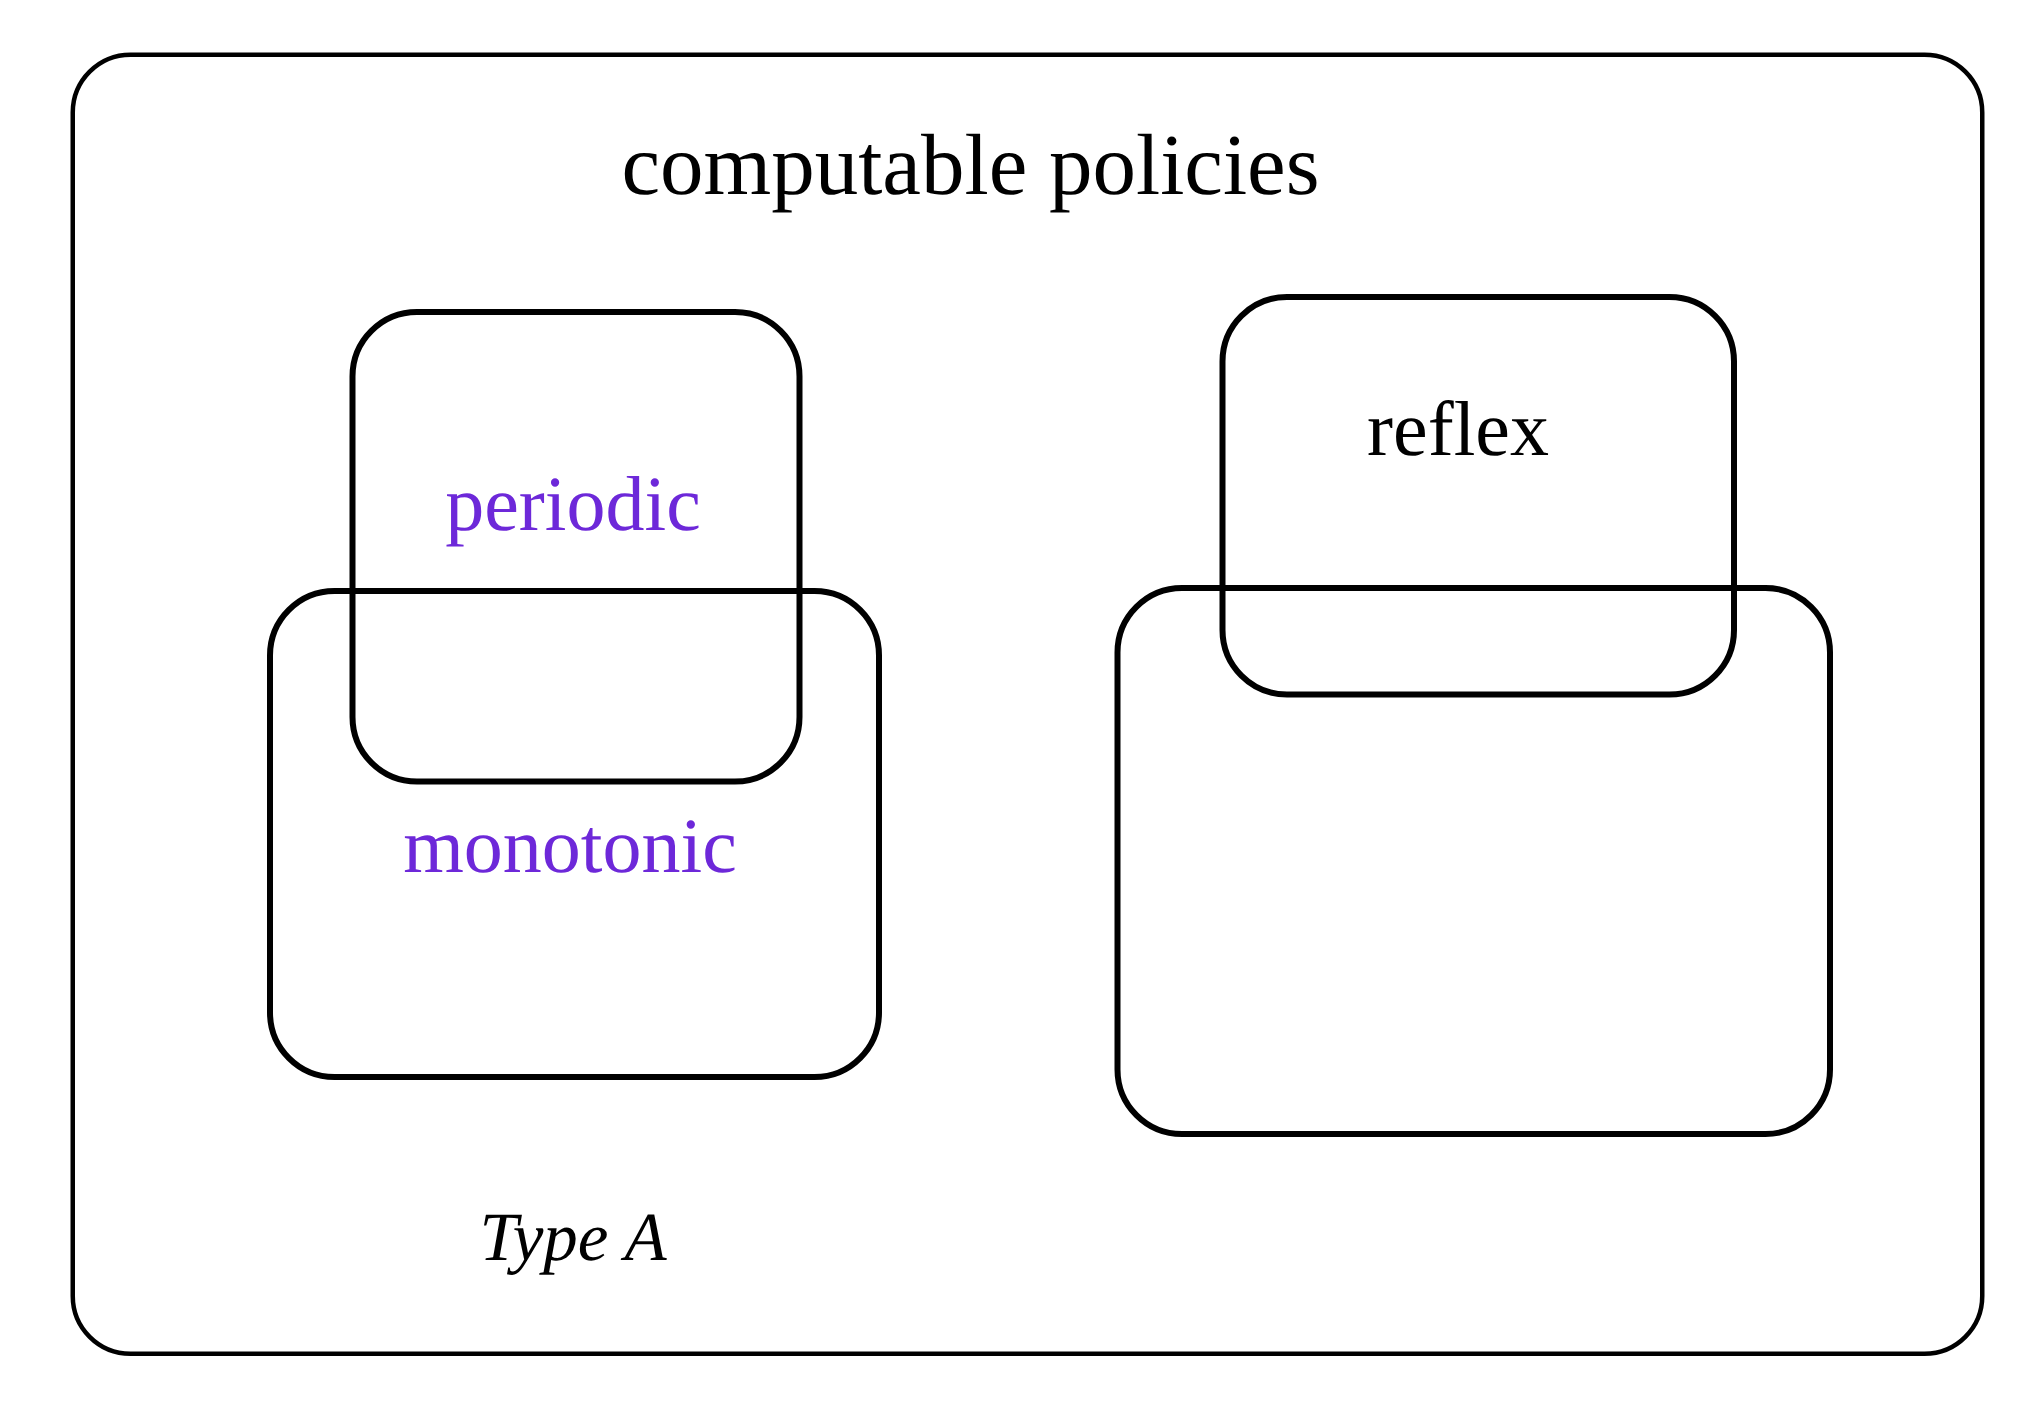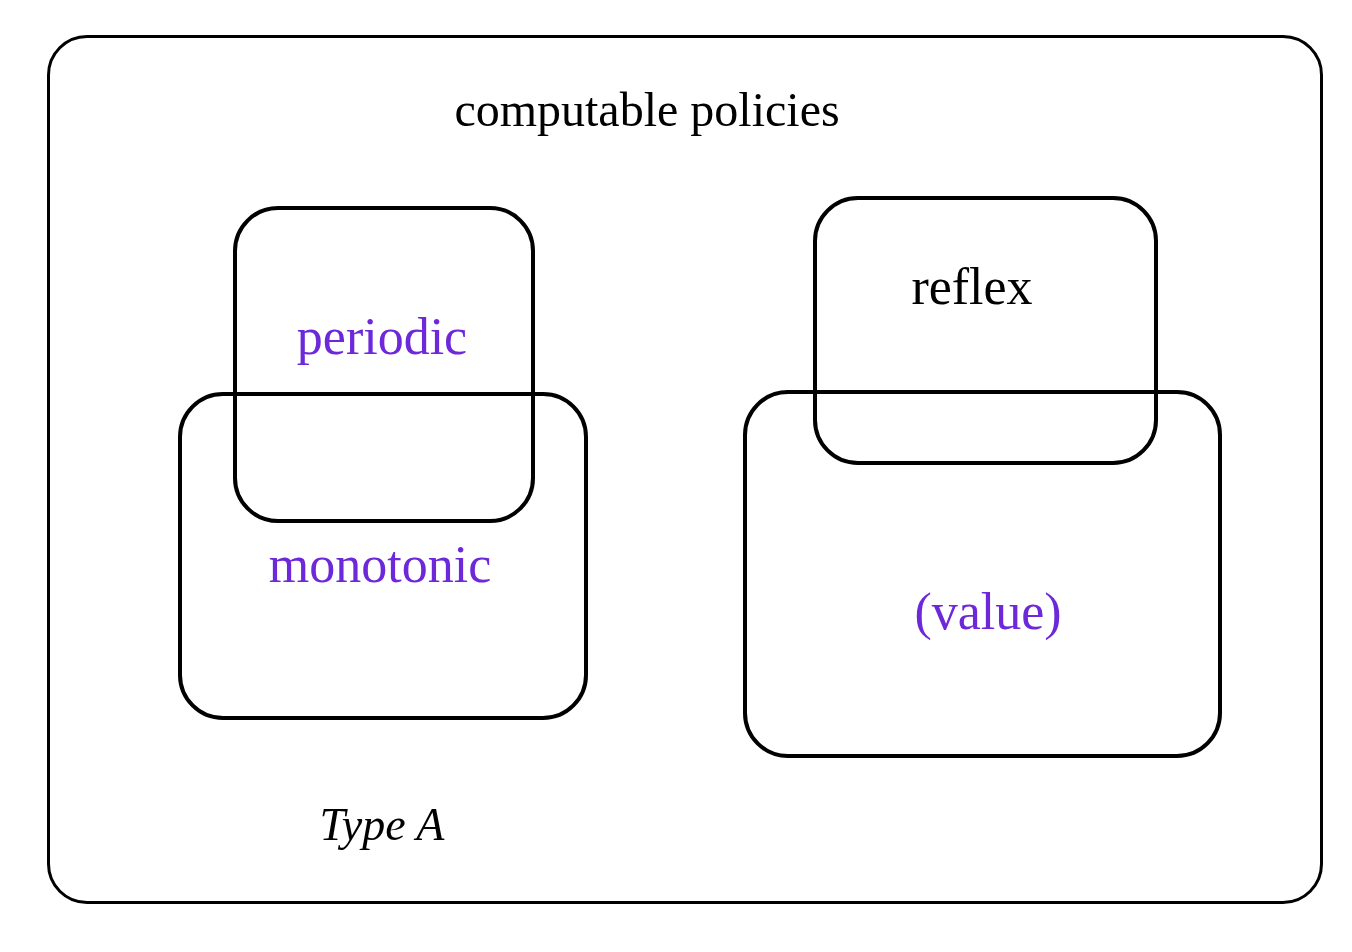--- a/index.html
+++ b/index.html
@@ -42,21 +42,21 @@
     position: absolute;
     transform: translate(-50%, -50%);
     white-space: nowrap;
     font-size: 52px;
     line-height: 1.1;
     color: #000000;
     text-align: center;
   }
   .label.gray { color: #6d28d9; }
   .label.title-label {
-    font-size: 48px;
+    font-size: 58px;
     left: 647px;
     top: 110px;
   }
   .label-periodic  { left: 382px; top: 337px; }
   .label-constant  { left: 378px; top: 451px; }
   .label-monotonic { left: 380px; top: 565px; }
   .label-reflex    { left: 972px; top: 287px; }
   .label-reward    { left: 988px; top: 612px; line-height: 72px; }
   .label-reward span { display: block; }
   .label-type {
@@ -84,17 +84,16 @@
   <div class="label gray label-monotonic">monotonic</div>
 
   <div class="label label-type label-type-a">Type A</div>
 
   <div class="set-box box-reflex"></div>
   <div class="set-box box-reward"></div>
 
   <div class="label label-reflex">reflex</div>
 
   <div class="label gray label-reward">
-    <span>(value)</span>
   </div>
 
 
 </div>
 
 </body></html>

